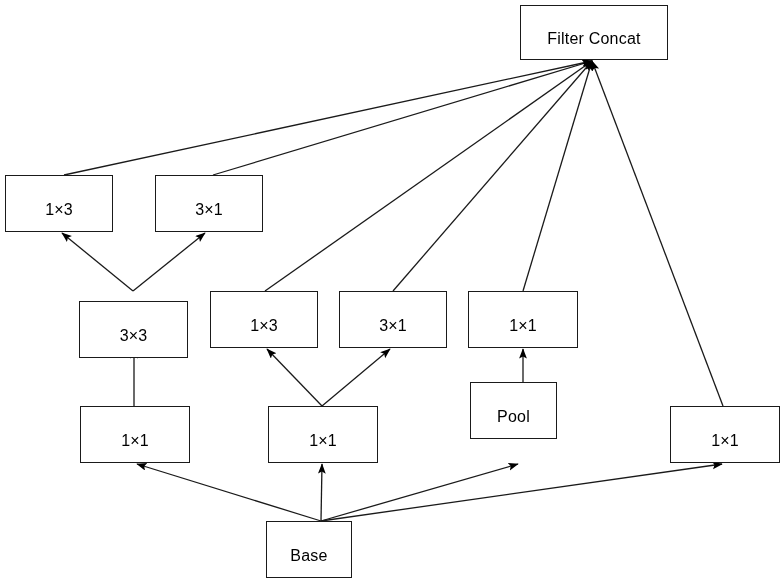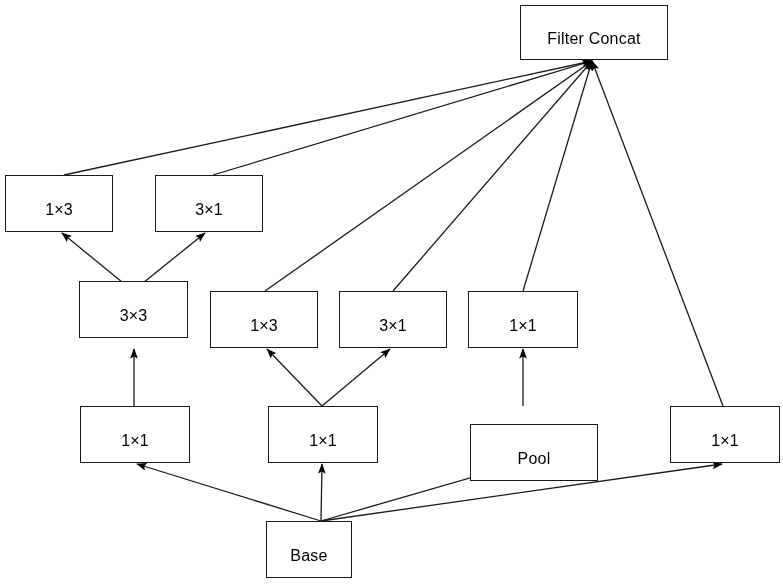--- a/index.html
+++ b/index.html
@@ -74,39 +74,39 @@
   <div id="node-layer">
       <div class="node" style="left: 520px; top: 5px; width: 148px; height: 55px; border-color: rgb(26, 26, 26); color: rgb(0, 0, 0);">
         <span>Filter Concat</span>
       </div>
       <div class="node" style="left: 5px; top: 175px; width: 108px; height: 57px; border-color: rgb(26, 26, 26); color: rgb(0, 0, 0);">
         <span>1×3</span>
       </div>
       <div class="node" style="left: 155px; top: 175px; width: 108px; height: 57px; border-color: rgb(26, 26, 26); color: rgb(0, 0, 0);">
         <span>3×1</span>
       </div>
-      <div class="node" style="left: 79px; top: 281px; width: 109px; height: 57px; border-color: rgb(26, 26, 26); color: rgb(0, 0, 0);">
+      <div class="node" style="left: 79px; top: 301px; width: 109px; height: 57px; border-color: rgb(26, 26, 26); color: rgb(0, 0, 0);">
         <span>3×3</span>
       </div>
       <div class="node" style="left: 210px; top: 291px; width: 108px; height: 57px; border-color: rgb(26, 26, 26); color: rgb(0, 0, 0);">
         <span>1×3</span>
       </div>
       <div class="node" style="left: 339px; top: 291px; width: 108px; height: 57px; border-color: rgb(26, 26, 26); color: rgb(0, 0, 0);">
         <span>3×1</span>
       </div>
       <div class="node" style="left: 468px; top: 291px; width: 110px; height: 57px; border-color: rgb(26, 26, 26); color: rgb(0, 0, 0);">
         <span>1×1</span>
       </div>
       <div class="node" style="left: 80px; top: 406px; width: 110px; height: 57px; border-color: rgb(26, 26, 26); color: rgb(0, 0, 0);">
         <span>1×1</span>
       </div>
       <div class="node" style="left: 268px; top: 406px; width: 110px; height: 57px; border-color: rgb(26, 26, 26); color: rgb(0, 0, 0);">
         <span>1×1</span>
       </div>
-      <div class="node" style="left: 470px; top: 424px; width: 128px; height: 57px; border-color: rgb(26, 26, 26); color: rgb(0, 0, 0);">
+      <div class="node" style="left: 470px; top: 382px; width: 87px; height: 57px; border-color: rgb(26, 26, 26); color: rgb(0, 0, 0);">
         <span>Pool</span>
       </div>
       <div class="node" style="left: 670px; top: 406px; width: 110px; height: 57px; border-color: rgb(26, 26, 26); color: rgb(0, 0, 0);">
         <span>1×1</span>
       </div>
       <div class="node" style="left: 266px; top: 521px; width: 86px; height: 57px; border-color: rgb(26, 26, 26); color: rgb(0, 0, 0);">
         <span>Base</span>
       </div>
     </div>
 </div>

